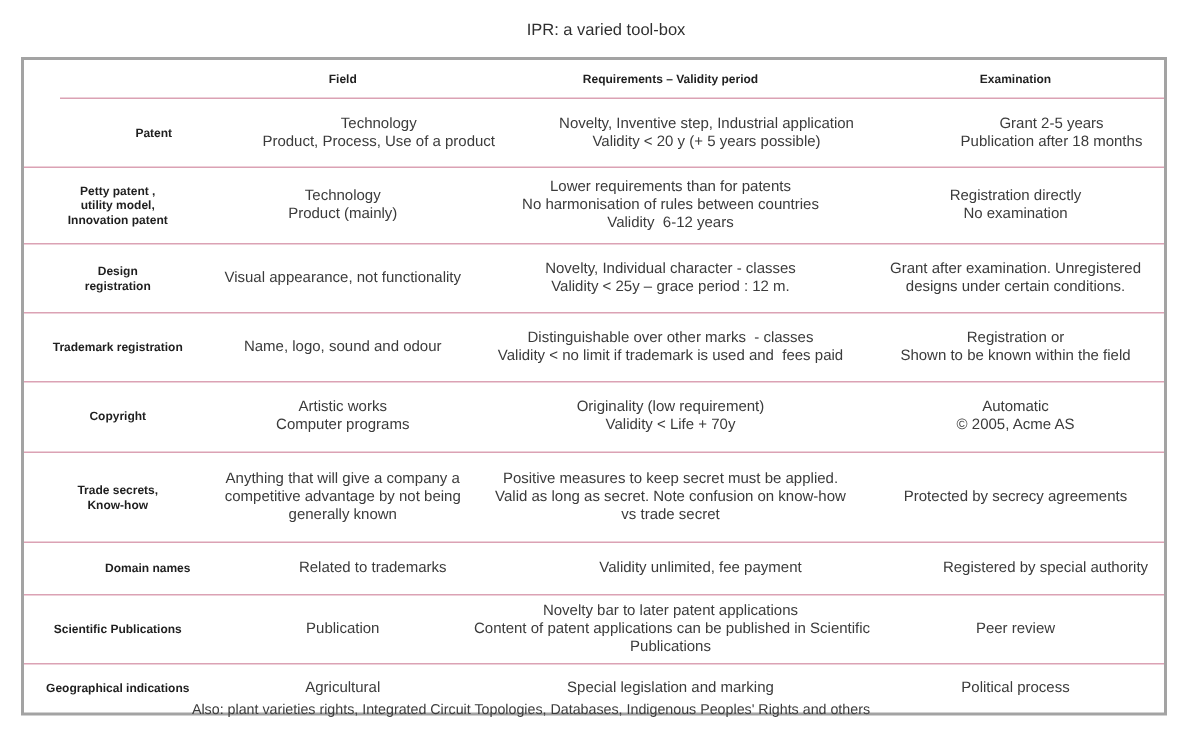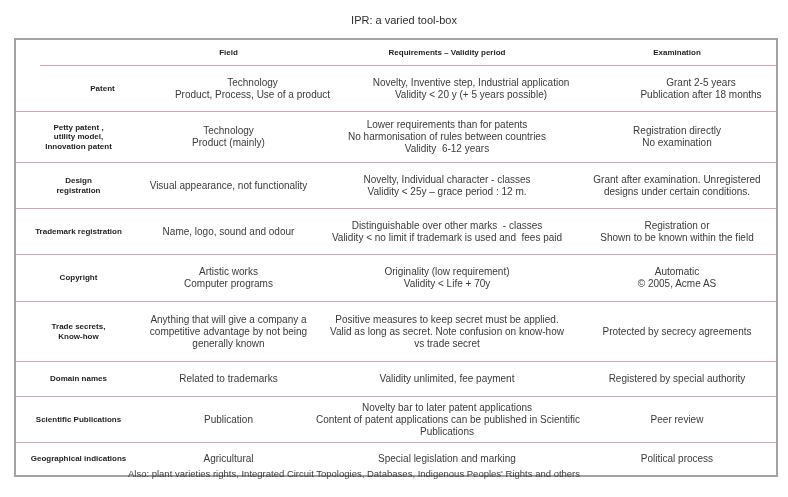--- a/index.html
+++ b/index.html
@@ -22,21 +22,21 @@
     align-items:center;
   }
   .t-header{height:25px;}
   #rows .t-row{border-top:1px solid #dba2b4;}
   #rows .t-row:nth-child(1){height:45px;margin-left:24px;}
   #rows .t-row:nth-child(2){height:50px;}
   #rows .t-row:nth-child(3){height:45px;}
   #rows .t-row:nth-child(4){height:45px;}
   #rows .t-row:nth-child(5){height:46px;}
   #rows .t-row:nth-child(6){height:59px;}
-  #rows .t-row:nth-child(7){height:34px;}
+  #rows .t-row:nth-child(7){height:34px;padding-left:20px;}
   #rows .t-row:nth-child(8){height:45px;}
   #rows .t-row:nth-child(9){height:32px;}
   .t-cell{text-align:center;overflow:visible;}
   .t-cell .line{
     white-space:pre;font-size:10px;line-height:12px;color:#3b3b3b;
   }
   .t-label .line{
     font-weight:bold;font-size:8px;line-height:9.5px;color:#1f1f1f;
   }
   .hdr{font-weight:bold;font-size:8px;color:#1f1f1f;}

